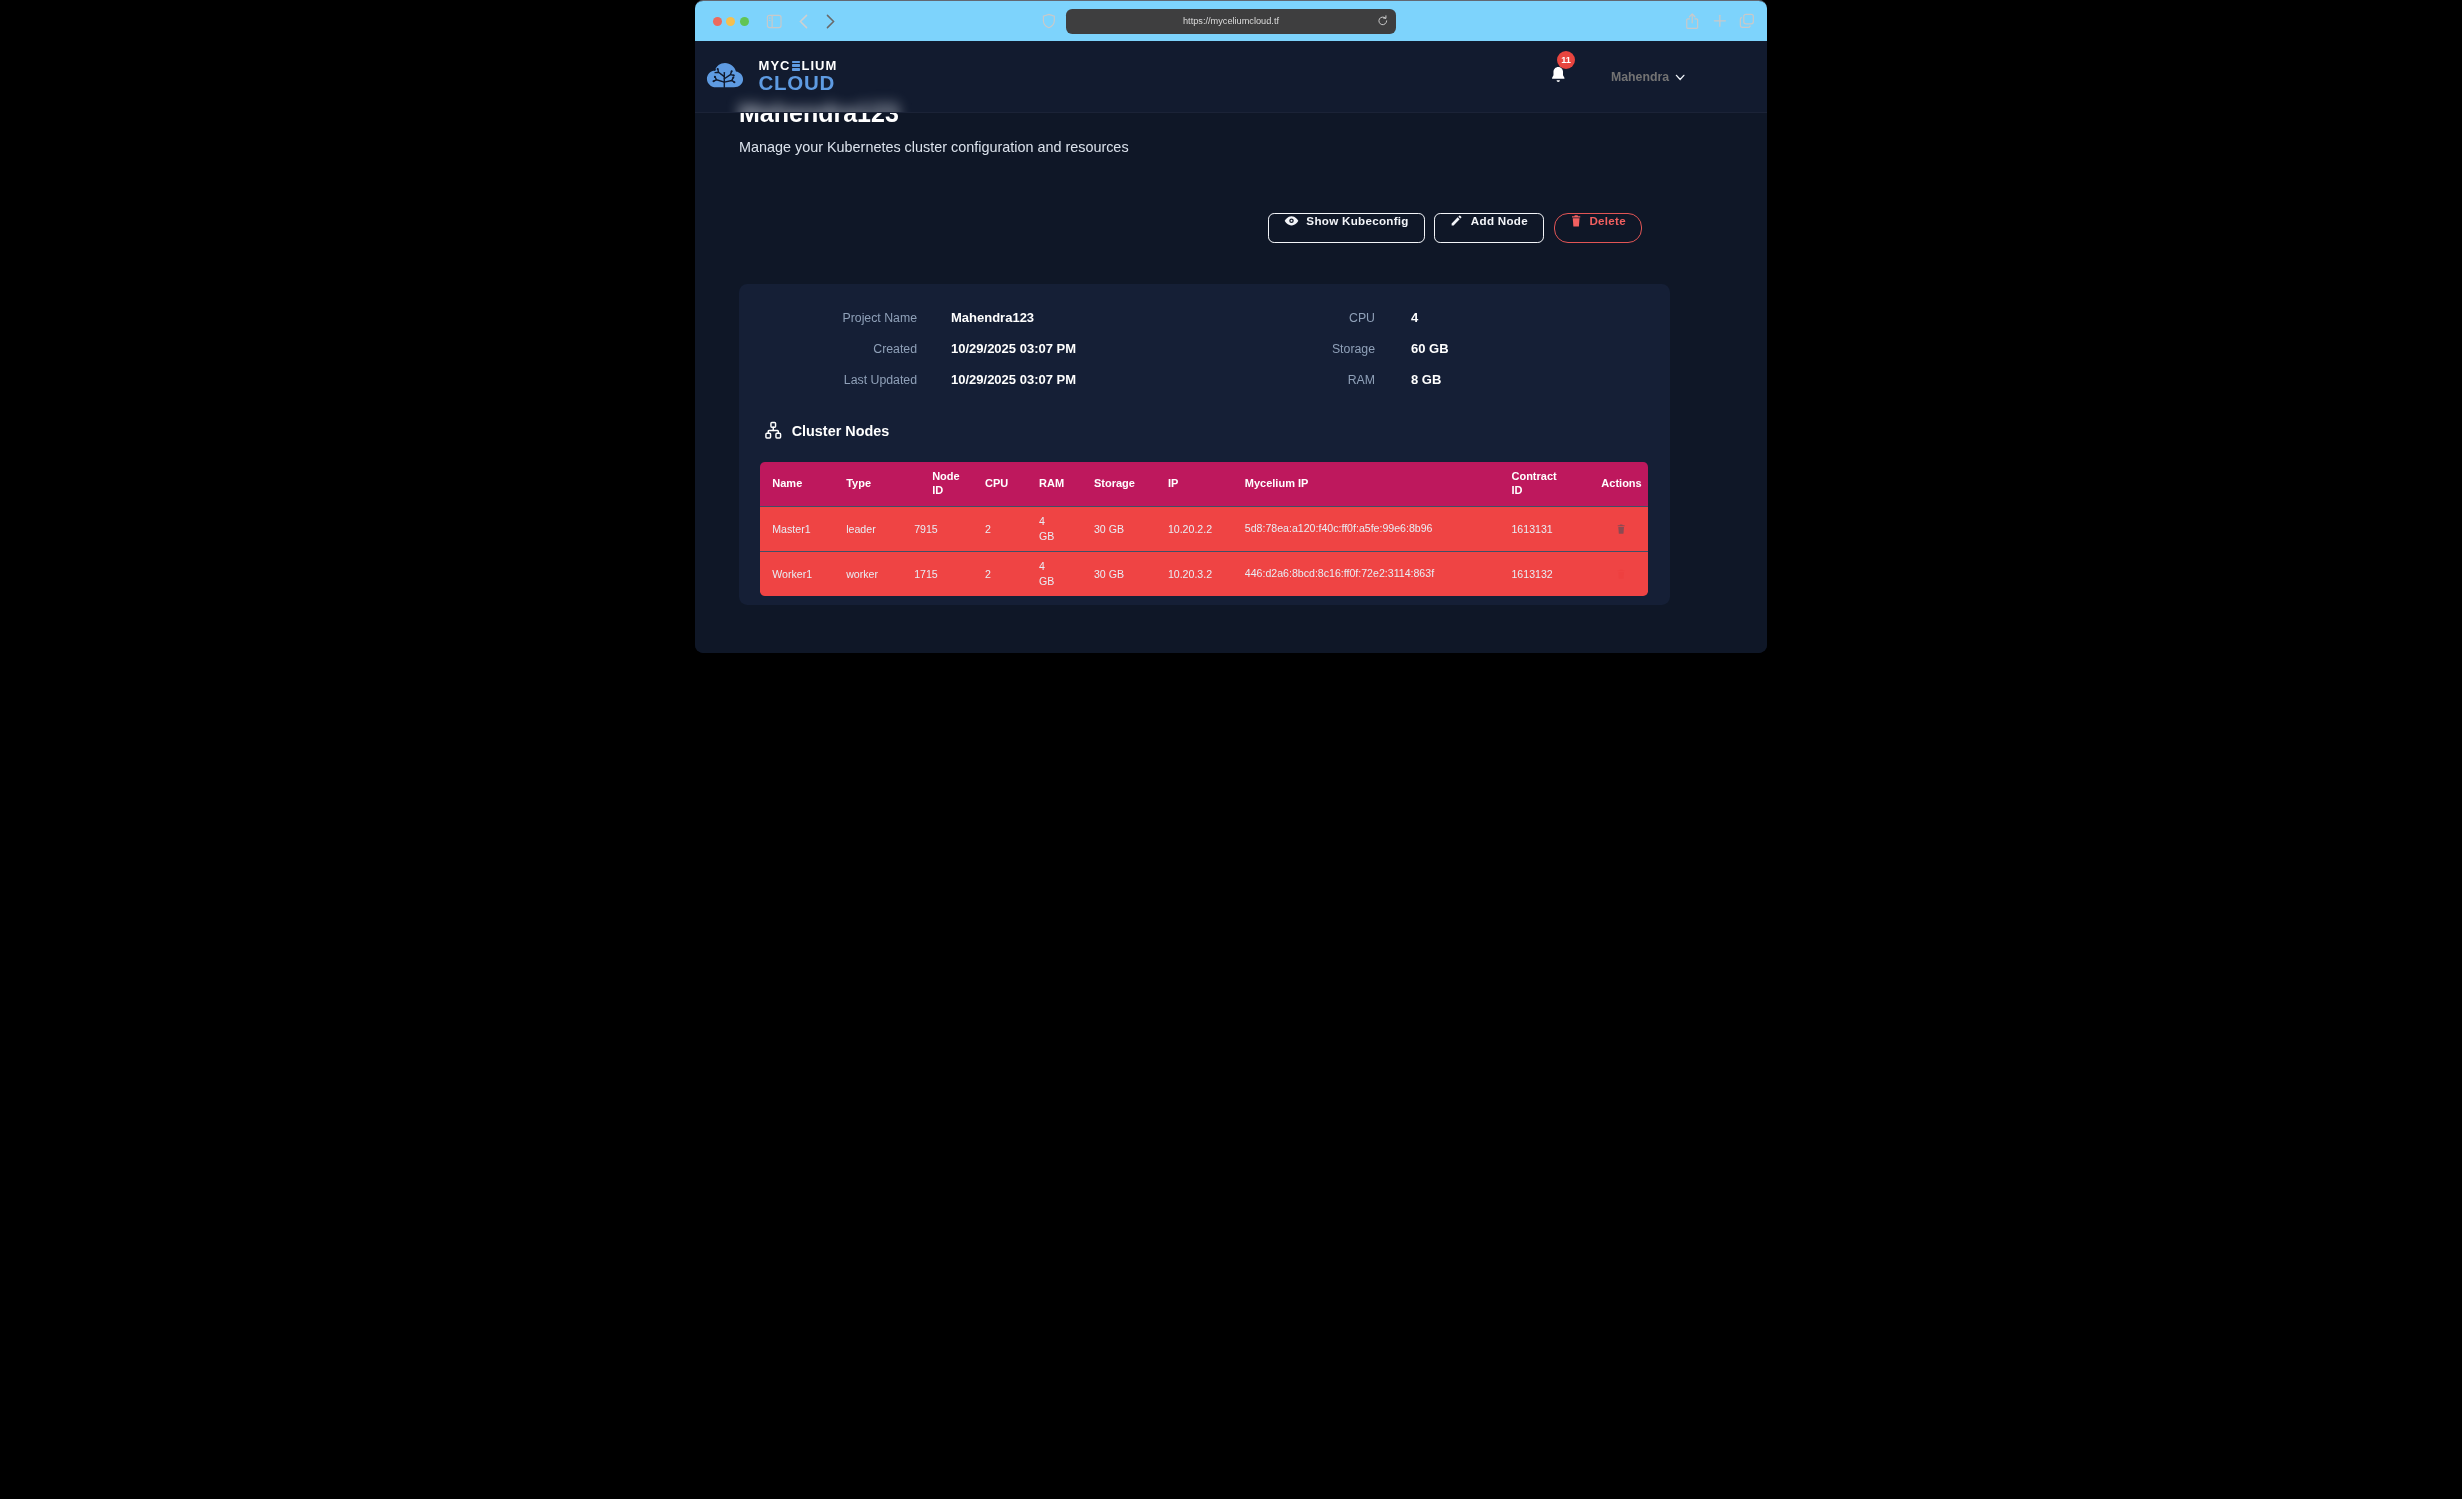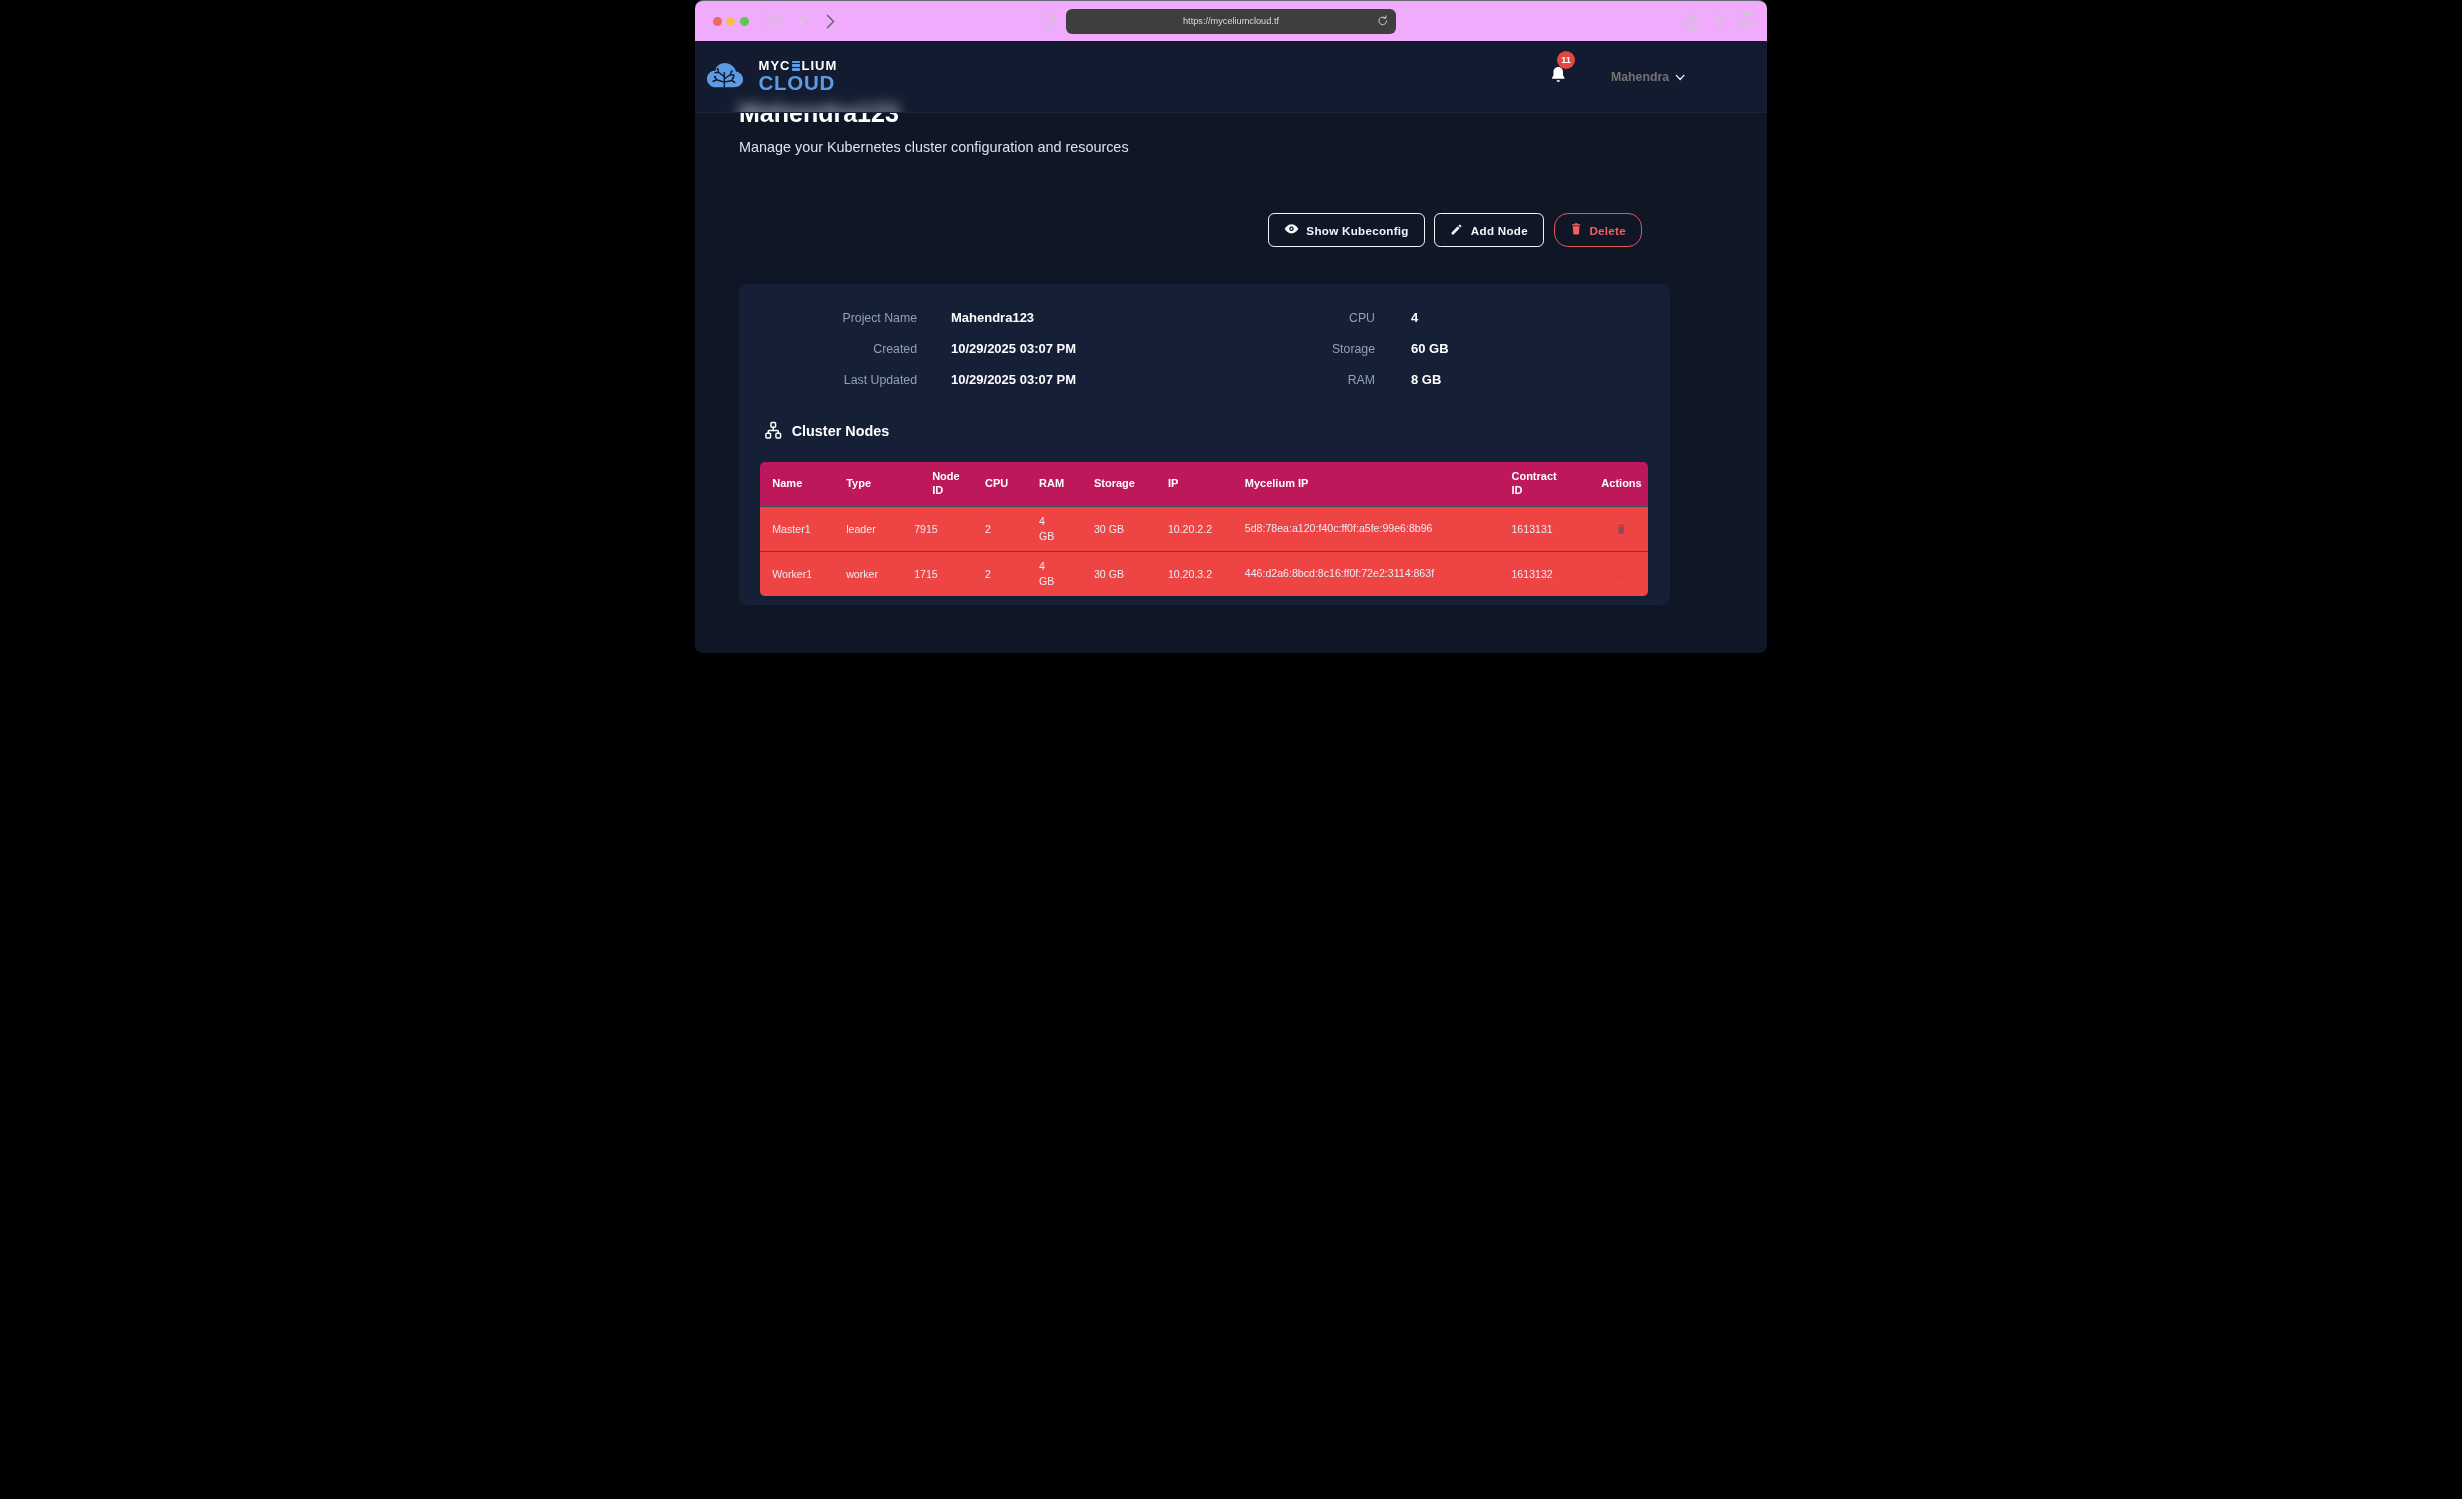--- a/index.html
+++ b/index.html
@@ -1,18 +1,18 @@
 <!DOCTYPE html>
 <html style="font-size:11px"><head>
 <meta charset="utf-8">
 <style>
   html,body{margin:0;padding:0;background:#000;font-family:"Liberation Sans","DejaVu Sans",sans-serif;-webkit-font-smoothing:antialiased;}
   .window{position:relative;width:1072px;height:653px;margin:0 auto;border-radius:8.2px;overflow:hidden;background:#0F1727;border-top:0.7px solid rgba(255,255,255,.35);box-sizing:border-box;}
   
-  .chrome{position:relative;height:40px;background:#f0abfc;}
+  .chrome{position:relative;height:40px;background:#7dd3fc;}
   .tl{position:absolute;top:15.7px;width:9px;height:9px;border-radius:50%;}
   .tl.red{left:18px;background:#EC6A5E;} .tl.yellow{left:31px;background:#F5BF4F;} .tl.green{left:45px;background:#61C454;}
   .chrome-ic{position:absolute;top:0;height:40px;display:flex;align-items:center;color:#C9C9C9;}
   .chrome-ic svg{display:block;}
   .url-pill{position:absolute;left:371px;top:7.5px;width:330px;height:25px;border-radius:6.2px;background:#3E3E3F;display:flex;align-items:center;justify-content:center;}
   .url-text{color:#DCDCDC;font-size:9.2px;}
   .reload{position:absolute;right:7.5px;top:5.5px;color:#CFCFCF;}
   
   .page{position:relative;height:612px;background:#0F1727;overflow:hidden;}
   
@@ -27,21 +27,21 @@
   .navlinks{position:absolute;left:217px;top:0;height:71px;display:flex;align-items:center;gap:16.4px;}
   .navlink{color:#F3F5F9;font-size:13.7px;font-weight:600;cursor:pointer;white-space:nowrap;}
   .bell-wrap{position:absolute;left:854px;top:0;height:71px;display:flex;align-items:center;color:#FFFFFF;cursor:pointer;}
   .badge{position:absolute;left:862px;top:9.6px;min-width:18px;height:18px;border-radius:9px;background:#E8453F;color:#fff;font-size:9.2px;font-weight:700;display:flex;align-items:center;justify-content:center;padding:0 2.7px;box-sizing:border-box;}
   .user{position:absolute;left:916px;top:0;height:71px;display:flex;align-items:center;gap:6.2px;color:#737373;font-size:12.3px;font-weight:600;cursor:pointer;}
   
   .h1{position:absolute;left:44px;top:58px;font-size:25px;font-weight:700;color:#FFFFFF;white-space:nowrap;}
   .subtitle{position:absolute;left:44px;top:98px;font-size:14.4px;color:#DBE2EC;white-space:nowrap;}
   
   .btnrow{position:absolute;top:172px;right:125px;display:flex;gap:9.6px;}
-  .btn{height:30px;display:flex;align-items:center;gap:7.5px;padding:16px 15px;border-radius:6.2px;border:1px solid #F3F5F9;background:transparent;color:#F3F5F9;font-size:11.6px;font-weight:700;letter-spacing:0.3px;cursor:pointer;font-family:inherit;box-sizing:border-box;}
+  .btn{height:30px;display:flex;gap:7.5px;padding:0 15px;border-radius:6.2px;border:1px solid #F3F5F9;background:transparent;color:#F3F5F9;font-size:11.6px;font-weight:700;letter-spacing:0.3px;cursor:pointer;font-family:inherit;box-sizing:border-box;}
   .btn.danger{border-color:#E25555;color:#F26060;border-radius:14px;}
   .btn svg{flex:0 0 auto;}
   
   .card{position:absolute;left:44px;top:243px;width:931px;height:321px;background:#151F36;border-radius:8.2px;}
   .info{position:absolute;left:0;top:18px;width:100%;}
   .info-row{display:flex;align-items:center;height:31px;}
   .lab{color:#8FA0B8;font-size:12.3px;text-align:right;}
   .val{color:#FFFFFF;font-size:13px;font-weight:600;}
   .l1{width:178px;} .v1{width:260px;padding-left:34px;box-sizing:content-box;}
   .l2{width:164px;} .v2{padding-left:36px;}

